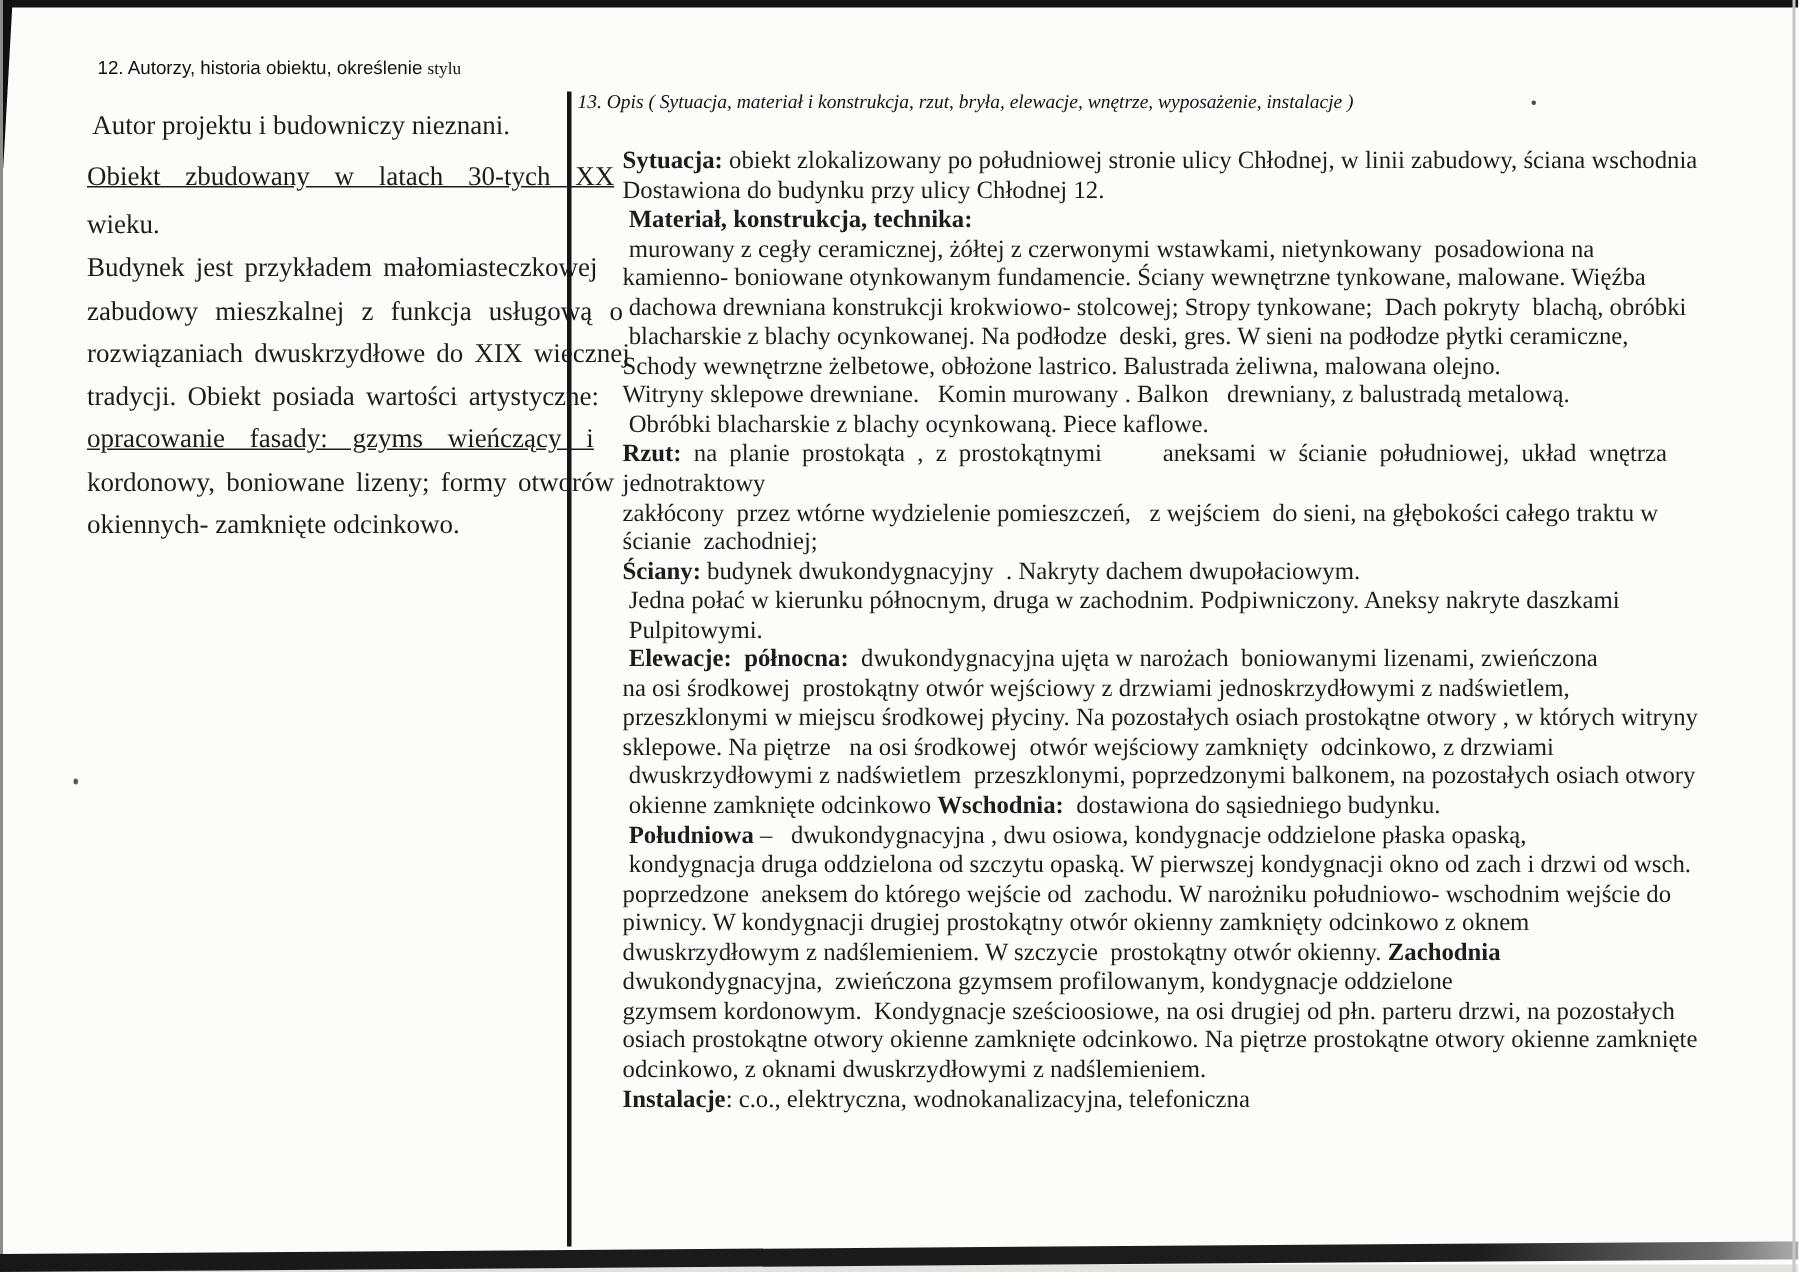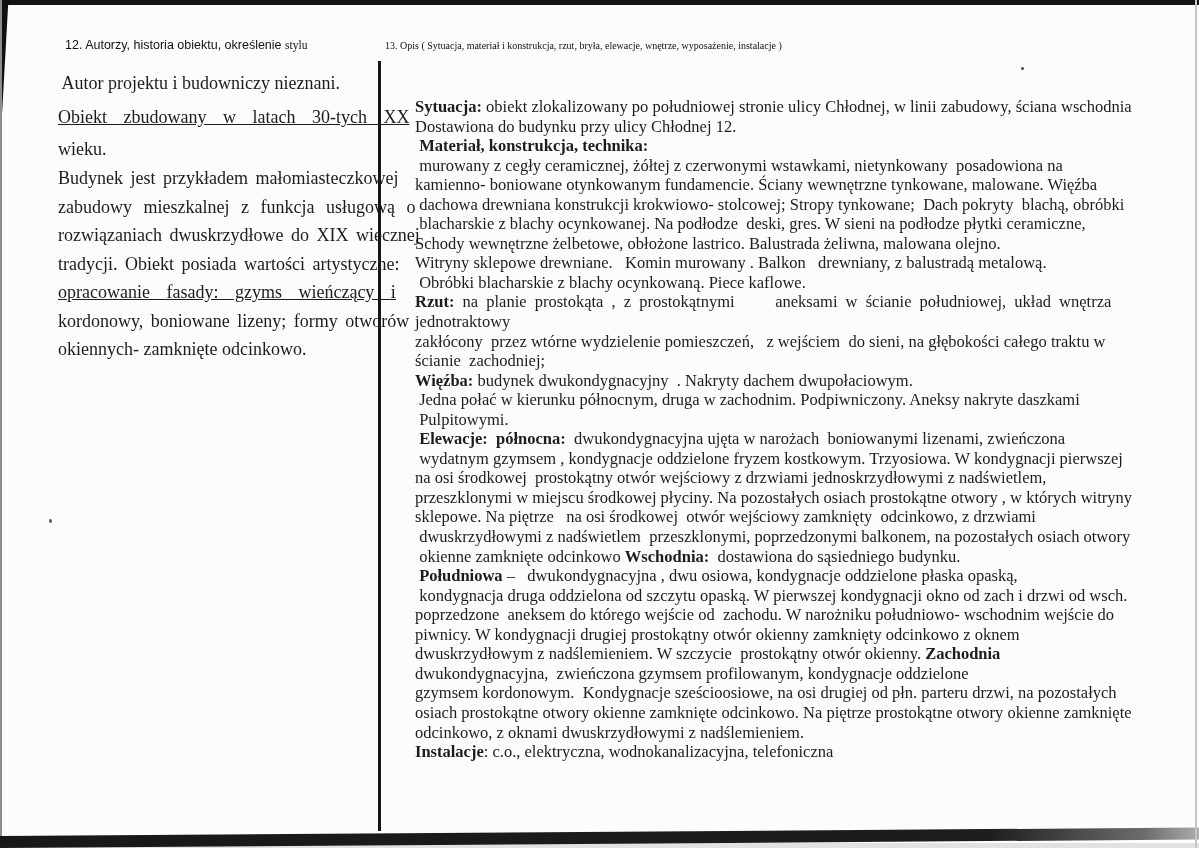--- a/index.html
+++ b/index.html
@@ -24,22 +24,22 @@
   .speck{position:absolute;background:#4a4a4a;border-radius:50%;}
   .speck.a{left:1021px;top:67px;width:3px;height:3px;}
   .speck.b{left:49px;top:519px;width:3px;height:4px;background:#5a5a5a;}
   
   .divider{position:absolute;left:378px;top:61px;width:3px;height:770px;background:#161616;}
   
   .hdr-left{position:absolute;left:46px;top:38px;
     font-family:"Liberation Sans","DejaVu Sans",sans-serif;
     font-size:12.5px;color:#111;white-space:pre;margin-left:19px;}
   .hdr-left .suffix{font-family:"Liberation Serif","DejaVu Serif",serif;font-size:11.5px;}
-  .hdr-right{position:absolute;left:385px;top:40px;
-    font-size:10px;color:#111;white-space:pre;}
+  .hdr-right{position:absolute;left:385px;top:60px;
+    font-size:13px;color:#111;white-space:pre;font-style:italic;}
   
   .col-left{position:absolute;left:44px;top:66px;width:334px;margin-left:14px;}
   .col-right{position:absolute;left:383px;top:97px;width:762px;}
   .tl{white-space:pre;}
   .left-line{font-size:18px;line-height:28.5px;}
   .right-line{font-size:16.5px;line-height:19.55px;margin-left:32px;}
   .lh34{line-height:34px;}
   .lh30{line-height:30px;}
   .s1{word-spacing:3px;text-align:right;}
   .s2{word-spacing:7px;}
@@ -88,25 +88,24 @@
       <div class="tl right-line"><span>kamienno- boniowane otynkowanym fundamencie. Ściany wewnętrzne tynkowane, malowane. Więźba</span></div>
       <div class="tl right-line"><span> dachowa drewniana konstrukcji krokwiowo- stolcowej; Stropy tynkowane;  Dach pokryty  blachą, obróbki</span></div>
       <div class="tl right-line"><span> blacharskie z blachy ocynkowanej. Na podłodze  deski, gres. W sieni na podłodze płytki ceramiczne,</span></div>
       <div class="tl right-line"><span>Schody wewnętrzne żelbetowe, obłożone lastrico. Balustrada żeliwna, malowana olejno.</span></div>
       <div class="tl right-line"><span>Witryny sklepowe drewniane.   Komin murowany . Balkon   drewniany, z balustradą metalową.</span></div>
       <div class="tl right-line"><span> Obróbki blacharskie z blachy ocynkowaną. Piece kaflowe.</span></div>
       <div class="tl right-line s2r"><b>Rzut:</b><span> na planie prostokąta , z prostokątnymi     aneksami w ścianie południowej, układ wnętrza</span></div>
       <div class="tl right-line"><span>jednotraktowy</span></div>
       <div class="tl right-line"><span>zakłócony  przez wtórne wydzielenie pomieszczeń,   z wejściem  do sieni, na głębokości całego traktu w</span></div>
       <div class="tl right-line"><span>ścianie  zachodniej;</span></div>
-      <div class="tl right-line"><b>Więźba:</b><span> budynek dwukondygnacyjny  . Nakryty dachem dwupołaciowym.</span></div>
+      <div class="tl right-line"><b>Ściany:</b><span> budynek dwukondygnacyjny  . Nakryty dachem dwupołaciowym.</span></div>
       <div class="tl right-line"><span> Jedna połać w kierunku północnym, druga w zachodnim. Podpiwniczony. Aneksy nakryte daszkami</span></div>
       <div class="tl right-line"><span> Pulpitowymi.</span></div>
       <div class="tl right-line"><b> Elewacje:  północna:</b><span>  dwukondygnacyjna ujęta w narożach  boniowanymi lizenami, zwieńczona</span></div>
-      <div class="tl right-line"><span> wydatnym gzymsem , kondygnacje oddzielone fryzem kostkowym. Trzyosiowa. W kondygnacji pierwszej</span></div>
       <div class="tl right-line"><span>na osi środkowej  prostokątny otwór wejściowy z drzwiami jednoskrzydłowymi z nadświetlem,</span></div>
       <div class="tl right-line"><span>przeszklonymi w miejscu środkowej płyciny. Na pozostałych osiach prostokątne otwory , w których witryny</span></div>
       <div class="tl right-line"><span>sklepowe. Na piętrze   na osi środkowej  otwór wejściowy zamknięty  odcinkowo, z drzwiami</span></div>
       <div class="tl right-line"><span> dwuskrzydłowymi z nadświetlem  przeszklonymi, poprzedzonymi balkonem, na pozostałych osiach otwory</span></div>
       <div class="tl right-line"><span> okienne zamknięte odcinkowo </span><b>Wschodnia:</b><span>  dostawiona do sąsiedniego budynku.</span></div>
       <div class="tl right-line"><b> Południowa</b><span> –   dwukondygnacyjna , dwu osiowa, kondygnacje oddzielone płaska opaską,</span></div>
       <div class="tl right-line"><span> kondygnacja druga oddzielona od szczytu opaską. W pierwszej kondygnacji okno od zach i drzwi od wsch.</span></div>
       <div class="tl right-line"><span>poprzedzone  aneksem do którego wejście od  zachodu. W narożniku południowo- wschodnim wejście do</span></div>
       <div class="tl right-line"><span>piwnicy. W kondygnacji drugiej prostokątny otwór okienny zamknięty odcinkowo z oknem</span></div>
       <div class="tl right-line"><span>dwuskrzydłowym z nadślemieniem. W szczycie  prostokątny otwór okienny. </span><b>Zachodnia</b></div>

